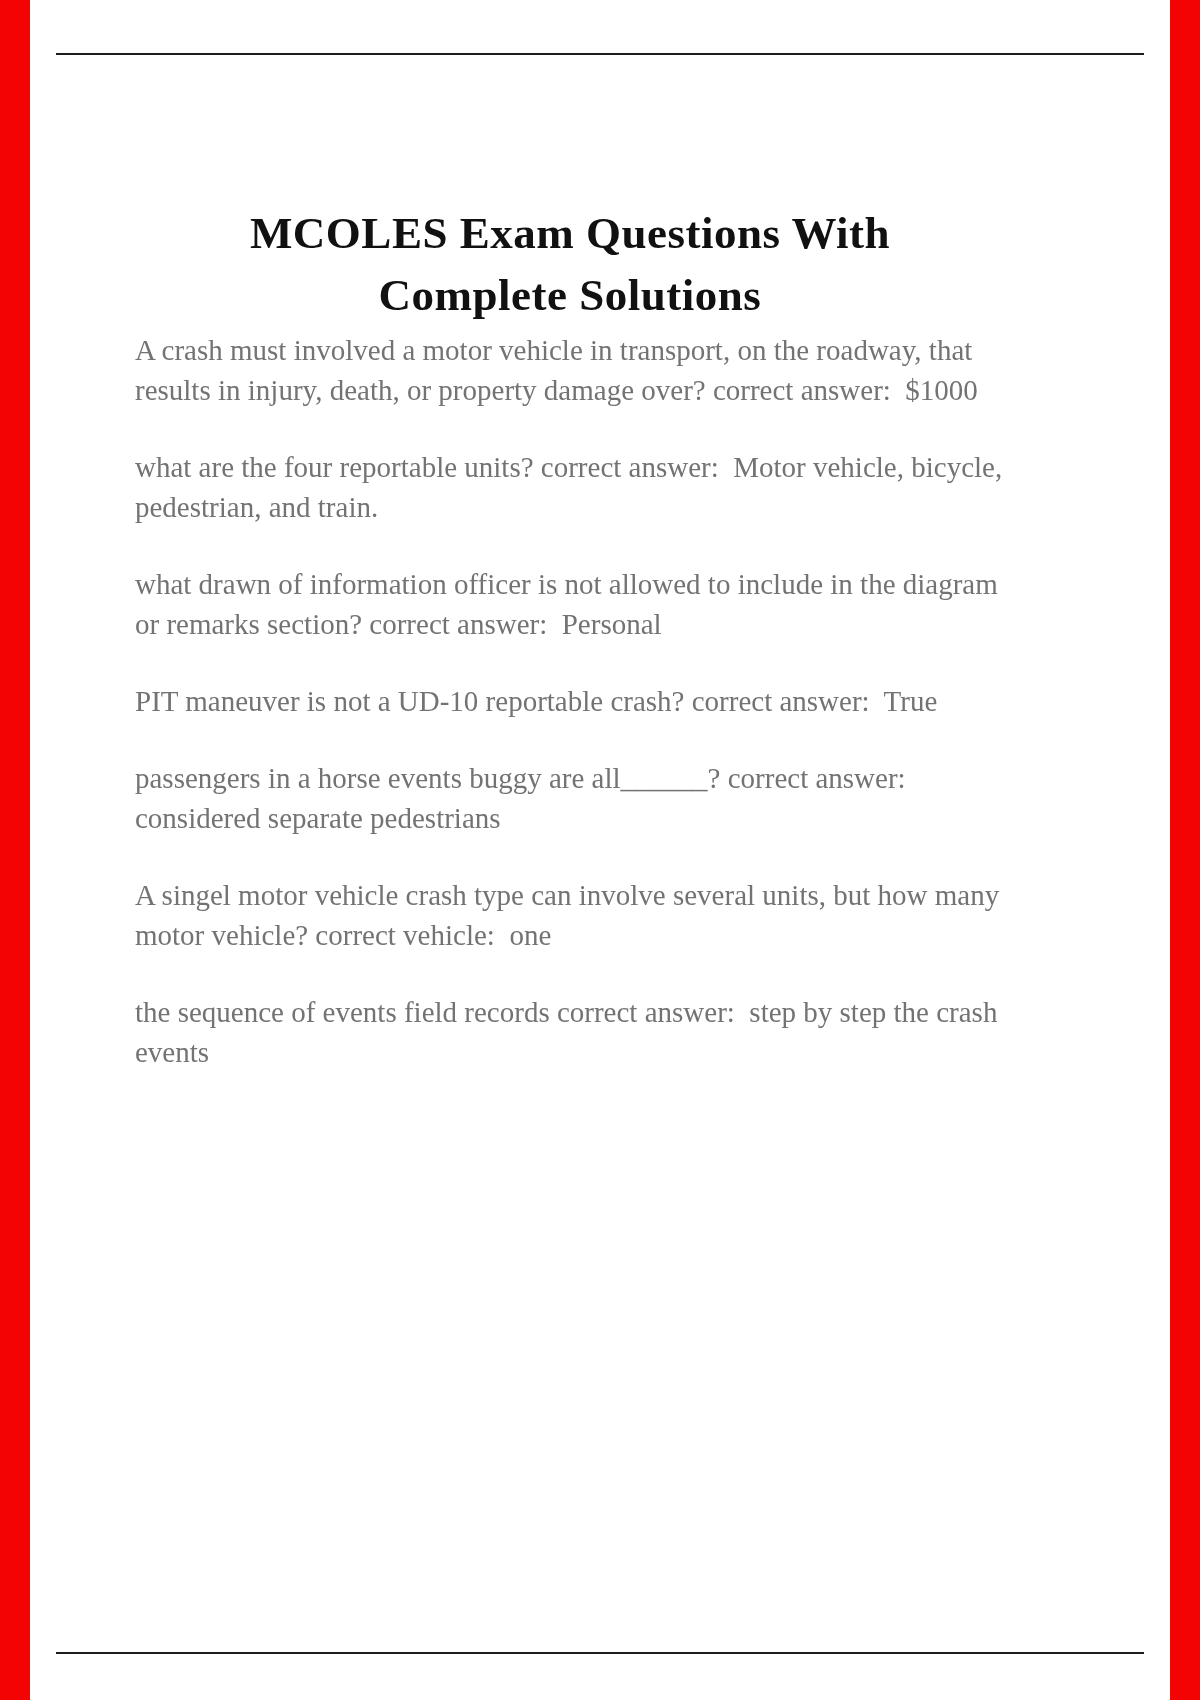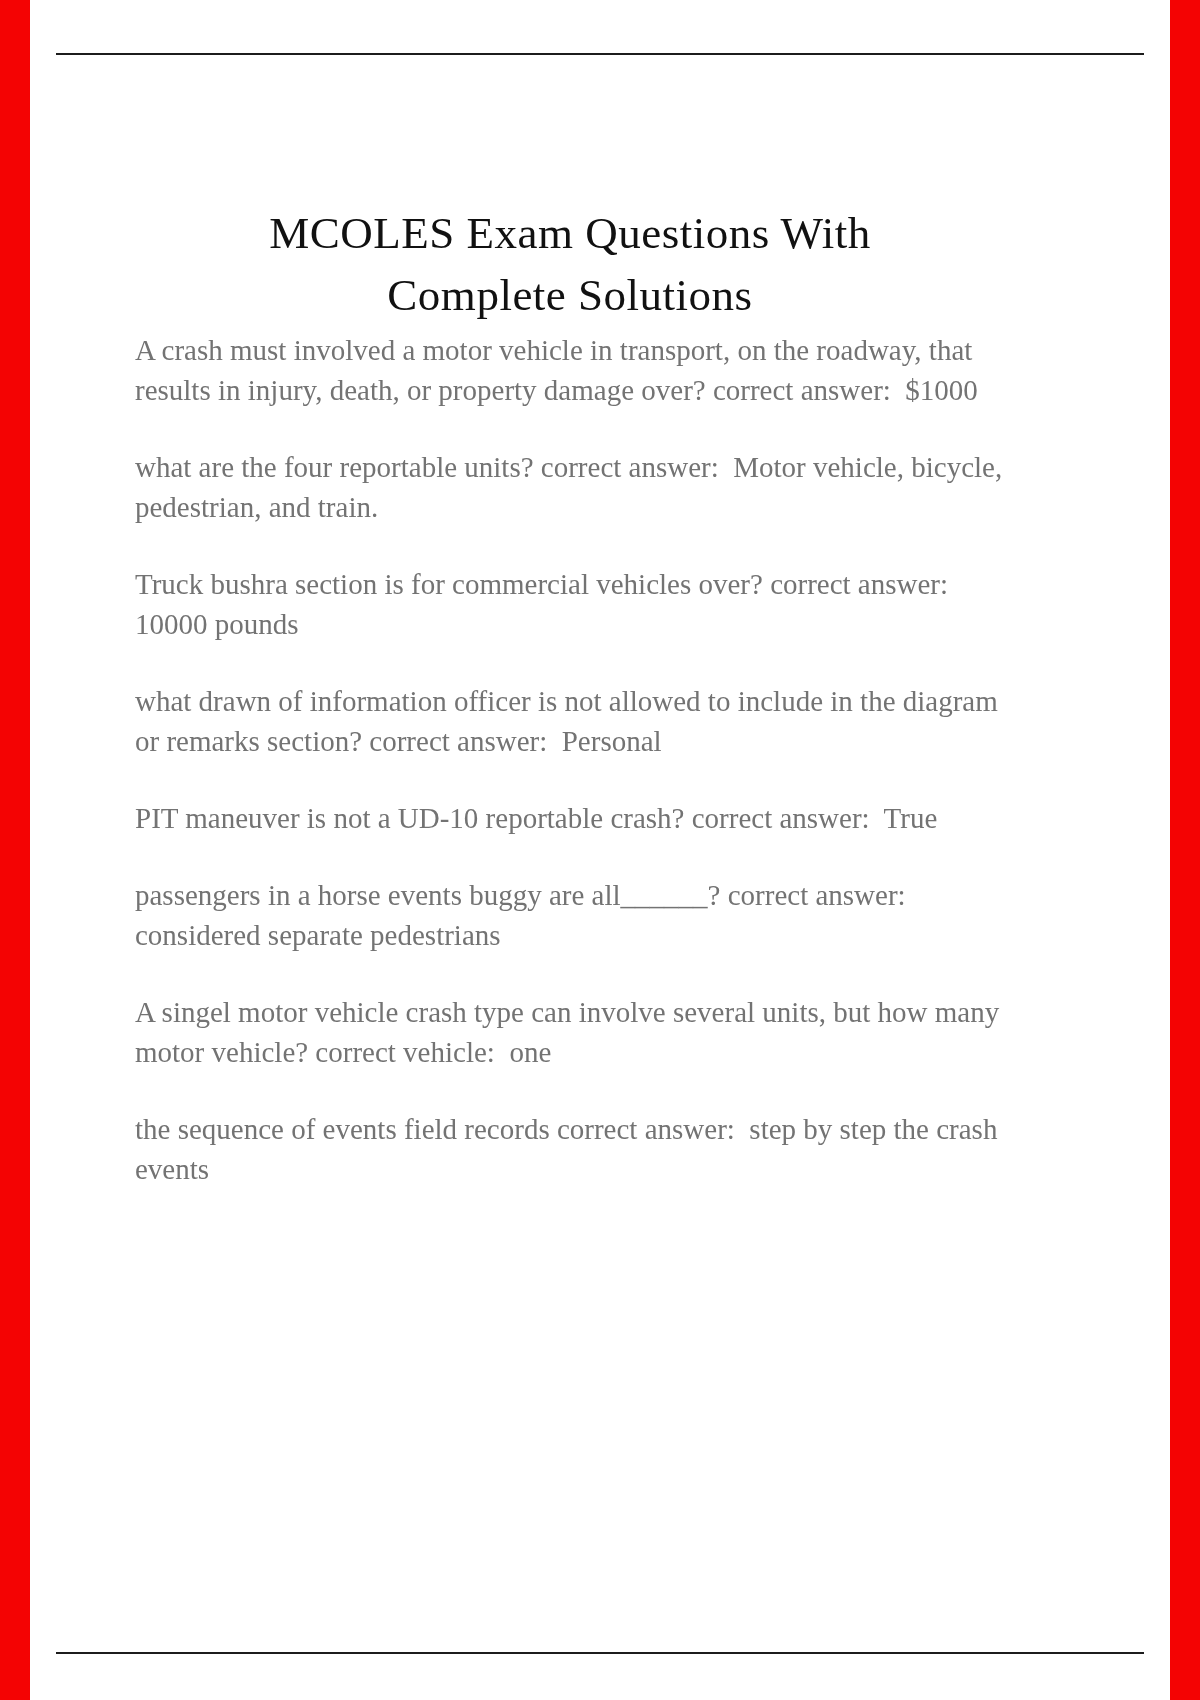--- a/index.html
+++ b/index.html
@@ -35,21 +35,21 @@
     background: #1c1c1c;
   }
   .rule.top { top: 53px; }
   .rule.bottom { top: 1652px; }
   .title {
     position: absolute;
     top: 172px;
     left: 75px;
     width: 990px;
     text-align: center;
-    font-weight: normal;
+    font-weight: bold;
     font-size: 45px;
     line-height: 62px;
     color: #111111;
     letter-spacing: 0.5px;
   }
   .content {
     position: absolute;
     top: 330px;
     left: 135px;
     width: 890px;
@@ -74,21 +74,20 @@
   <div class="rule bottom"></div>
 
   <h1 class="title">
     <span>MCOLES Exam Questions With</span><br>
     <span>Complete Solutions</span>
   </h1>
 
   <div class="content">
     <p>A crash must involved a motor vehicle in transport, on the roadway, that results in injury, death, or property damage over? correct answer:  $1000</p>
     <p>what are the four reportable units? correct answer:  Motor vehicle, bicycle, pedestrian, and train.</p>
-    <p>Truck bushra section is for commercial vehicles over? correct answer:  10000 pounds</p>
     <p>what drawn of information officer is not allowed to include in the diagram or remarks section? correct answer:  Personal</p>
     <p>PIT maneuver is not a UD-10 reportable crash? correct answer:  True</p>
     <p>passengers in a horse events buggy are all______? correct answer:  considered separate pedestrians</p>
     <p>A singel motor vehicle crash type can involve several units, but how many motor vehicle? correct vehicle:  one</p>
     <p>the sequence of events field records correct answer:  step by step the crash events</p>
   </div>
 
 </div>
 
 </body></html>

